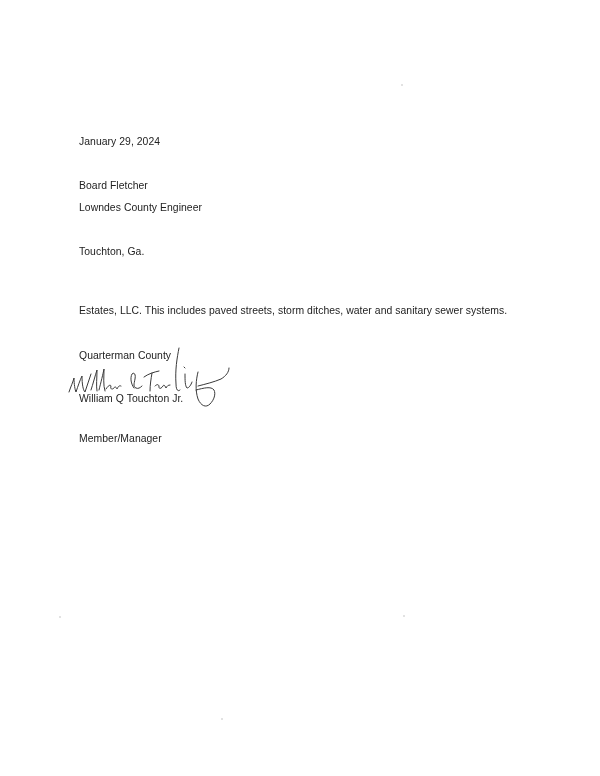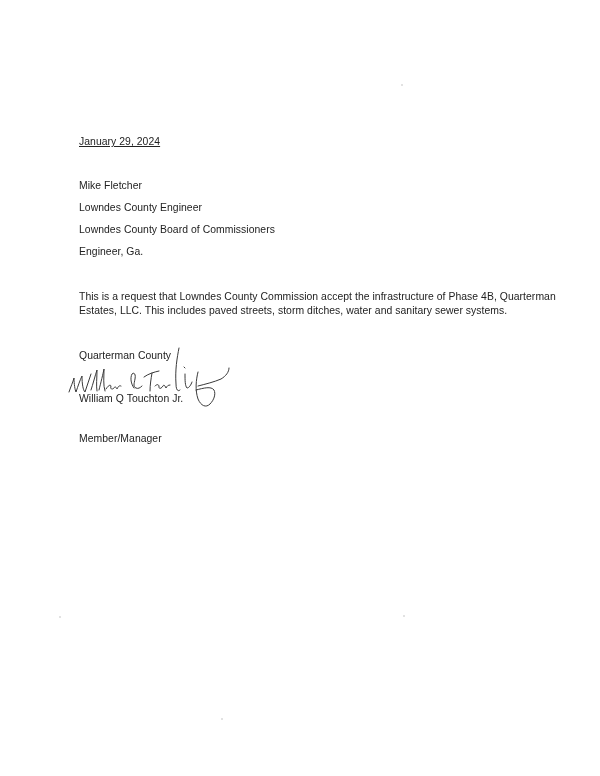--- a/index.html
+++ b/index.html
@@ -47,28 +47,26 @@
 </head>
 <body>
 
 <div class="page">
 
   <span class="speck" style="left:401px;top:84px;"></span>
   <span class="speck" style="left:59px;top:616px;"></span>
   <span class="speck" style="left:403px;top:615px;"></span>
   <span class="speck" style="left:221px;top:718px;"></span>
 
-  <div class="line" style="top:135px;text-decoration:underline;">January 29, 2024</div>
+  <div class="line" style="top:135px;">January 29, 2024</div>
 
-  <div class="line" style="top:179px;">Mike Fletcher</div>
+  <div class="line" style="top:179px;">Board Fletcher</div>
   <div class="line" style="top:201px;">Lowndes County Engineer</div>
-  <div class="line" style="top:223px;">Lowndes County Board of Commissioners</div>
-  <div class="line" style="top:245px;">Engineer, Ga.</div>
+  <div class="line" style="top:245px;">Touchton, Ga.</div>
 
-  <div class="line" style="top:290px;">This is a request that Lowndes County Commission accept the infrastructure of Phase 4B, Quarterman</div>
   <div class="line" style="top:304px;text-align:right;">Estates, LLC.  This includes paved streets, storm ditches, water and sanitary sewer systems.</div>
 
   <div class="line" style="top:349px;">Quarterman County</div>
 
   <svg class="signature" viewBox="0 0 170 70" xmlns="http://www.w3.org/2000/svg">
     <g fill="none" stroke="#3a3a3a" stroke-width="1" stroke-linecap="round" stroke-linejoin="round">
 
       <path d="M5 48 C7 42 9 38 10 34 C10 40 11 46 12 48 C14 42 16 36 18 32 C18 40 19 46 21 48 C23 42 25 36 27 30"></path>
 
       <path d="M27 46 C29 40 31 32 33 26 C33 34 32 42 33 47"></path>

